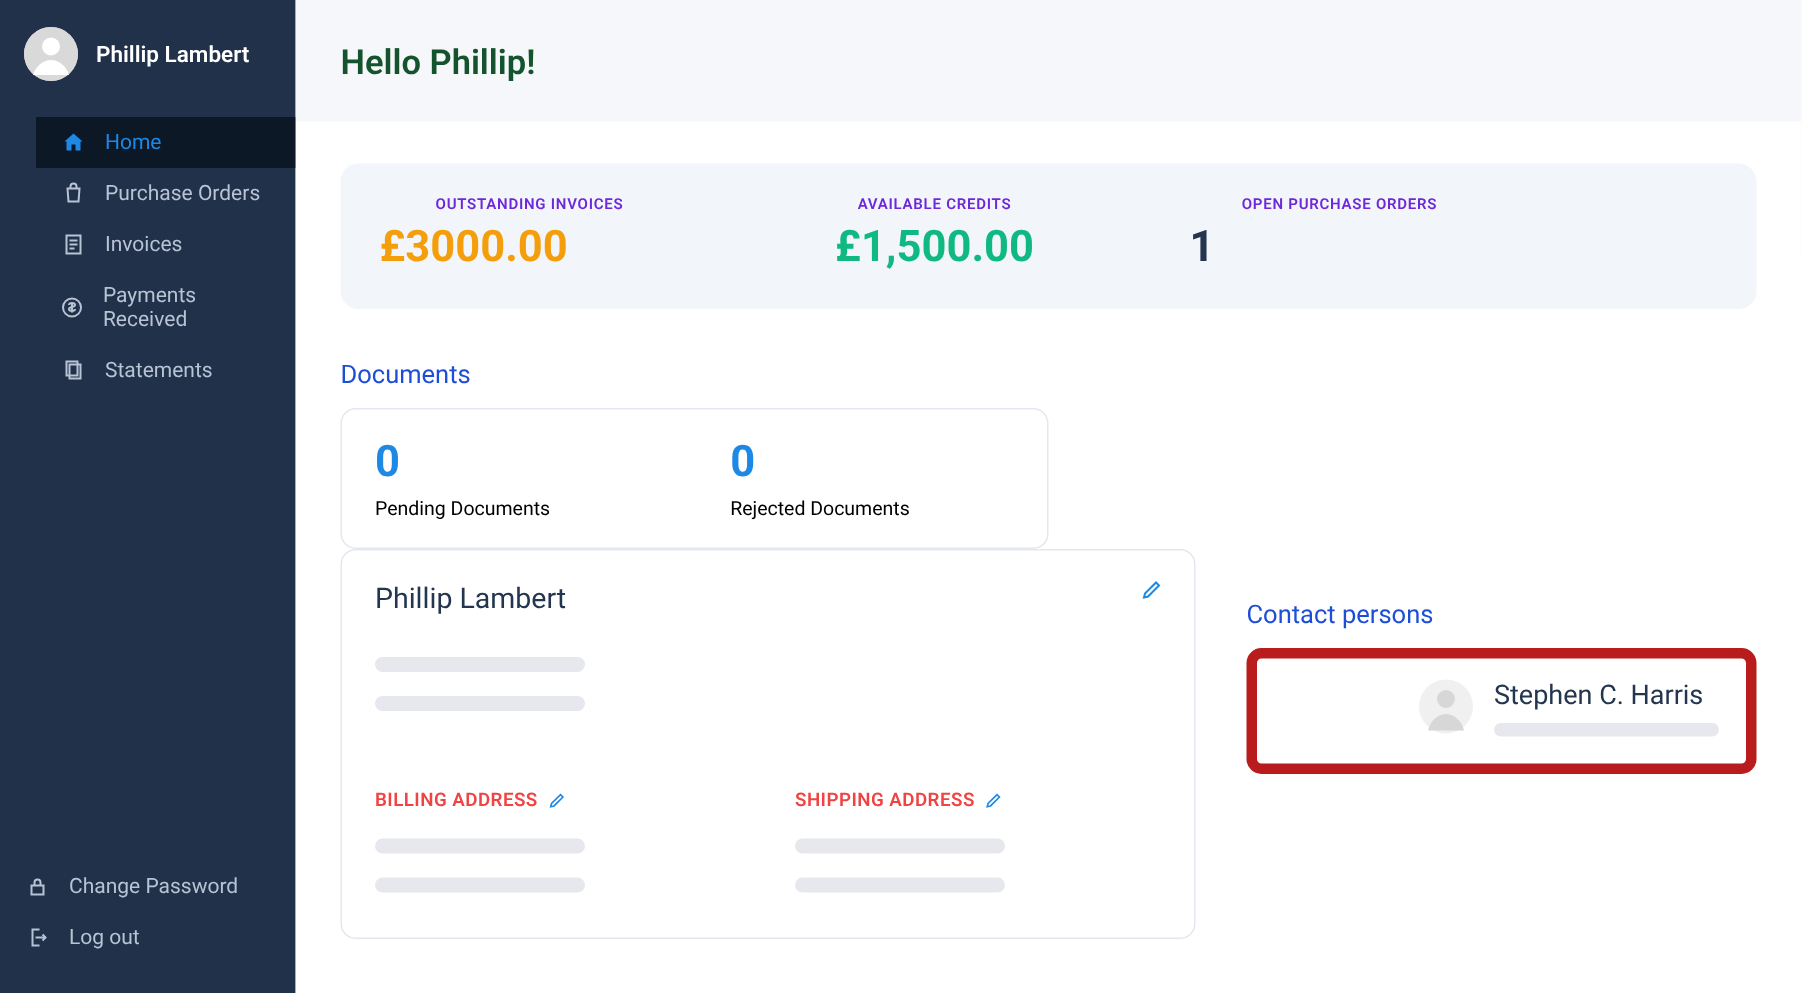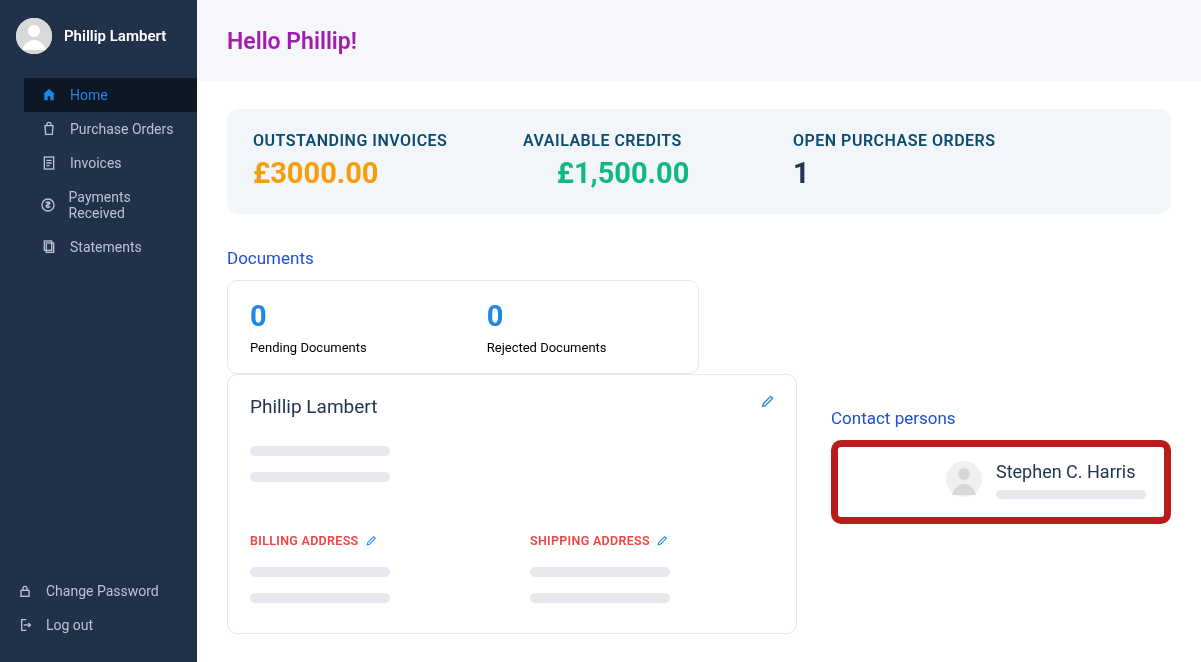--- a/index.html
+++ b/index.html
@@ -70,40 +70,41 @@
     flex-direction: column;
     overflow: auto;
   }
   .hero {
     padding: 28px 30px 26px;
     background: #f5f7fa;
   }
   .hero h1 {
     font-size: 23px;
     font-weight: 600;
-    color: #a21caf;
+    color: #14532d;
   }
   .content {
     background: #fff;
     flex: 1;
     padding: 28px 30px 30px;
   }
   .stats-card {
     background: #f2f5fa;
     border-radius: 12px;
     padding: 22px 26px 24px;
     display: flex;
     gap: 70px;
   }
   .stat-col { min-width: 200px; }
   .stat-label {
-    font-size: 16px;
+    font-size: 10px;
     font-weight: 600;
     letter-spacing: 0.5px;
-    color: #0c4a6e;
+    color: #6d28d9;
+    text-align: center;
   }
   .stat-value {
     font-size: 29px;
     font-weight: 700;
     margin-top: 6px;
   }
   .orange { color: #f59e0b; }
   .green { color: #10b981; text-align: center; }
   .navy { color: #24364f; }
   .section-title {

